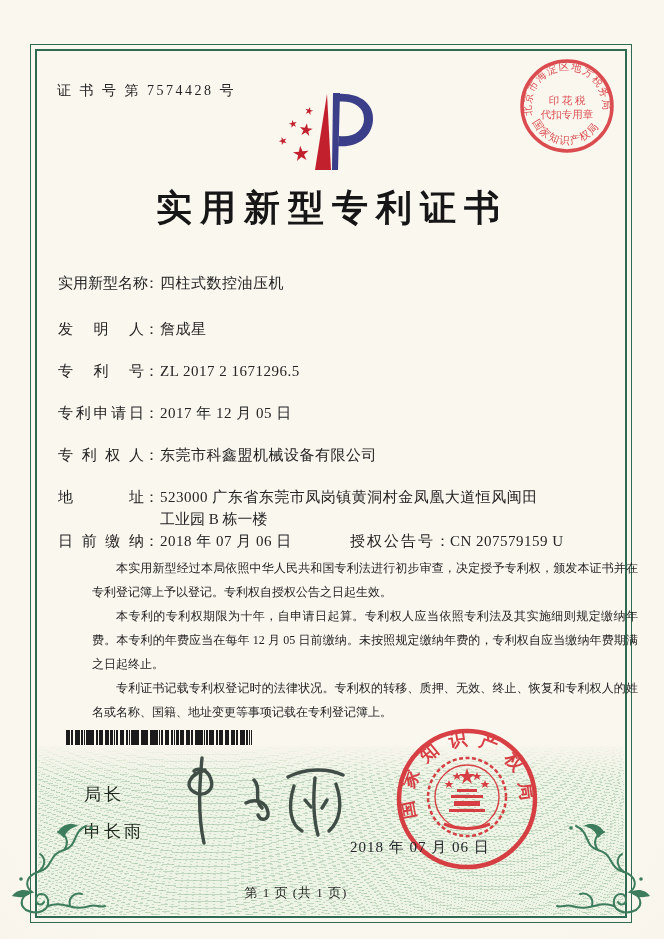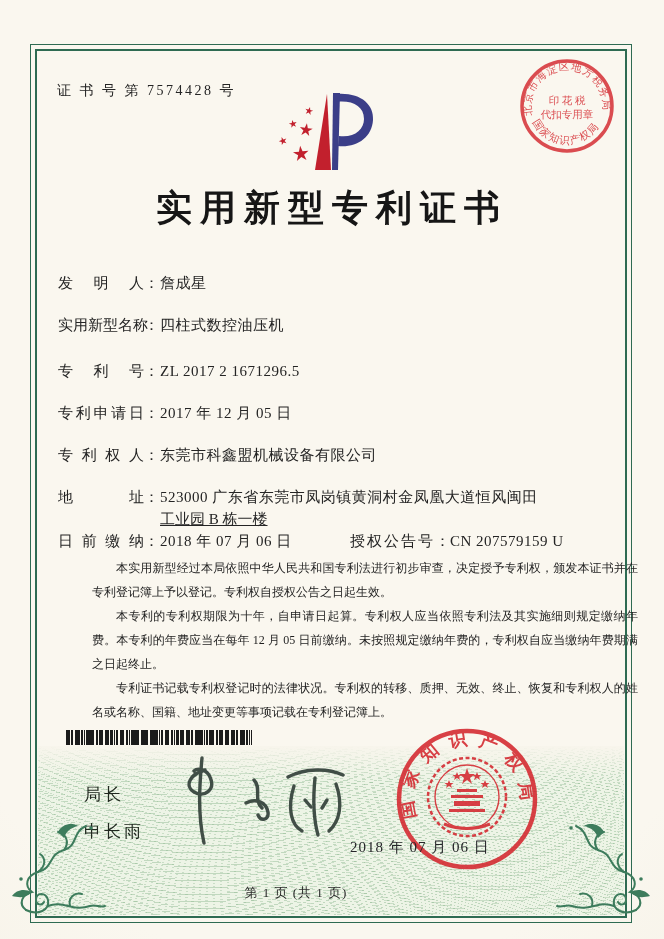--- a/index.html
+++ b/index.html
@@ -32,21 +32,21 @@
   .issue-date{position:absolute;left:350px;top:838px;font-size:15px;color:#26262a;
     letter-spacing:1px;z-index:4;}
   
   .fields{position:absolute;left:58px;top:272px;width:552px;font-size:15px;z-index:3;}
   .field-row{line-height:22px;margin-bottom:20px;position:relative;white-space:nowrap;}
   .field-row.first{margin-bottom:24px;}
   .field-row.addr{margin-bottom:0;}
   .flabel{display:inline-block;width:86px;text-align:justify;text-align-last:justify;vertical-align:top;}
   .fcolon{display:inline-block;width:16px;}
   .fvalue{letter-spacing:.5px;}
-  .addr-line2{margin-left:102px;line-height:22px;text-decoration:underline;}
+  .addr-line2{margin-left:102px;line-height:22px;}
   .field2{position:absolute;left:292px;top:0;}
   .field2 .flabel2{letter-spacing:2px;}
   
   .body-text{position:absolute;left:58px;top:556px;width:546px;z-index:3;
     font-size:12px;line-height:24px;color:#1f1f1f;margin-left:34px;}
   .body-text p{margin:0;text-indent:2em;text-align:justify;}
   
   .barcode{position:absolute;left:66px;top:730px;width:186px;height:15px;z-index:3;
     background-image:
       repeating-linear-gradient(90deg,#1b1b1b 0 2px, rgba(0,0,0,0) 2px 5px),
@@ -103,25 +103,25 @@
       <textPath href="#taxTopArc">北京市海淀区地方税务局</textPath>
     </text>
     <text x="49" y="47" text-anchor="middle" font-size="10.5" fill="#d4272e">印 花 税</text>
     <text x="49" y="61" text-anchor="middle" font-size="10.5" fill="#d4272e">代扣专用章</text>
     <text font-size="10.5" fill="#d4272e" textLength="80" lengthAdjust="spacing">
       <textPath href="#taxBottomArc">国家知识产权局</textPath>
     </text>
   </svg>
 
   <div class="fields">
-    <div class="field-row">
-      <span class="flabel">发明人</span><span class="fcolon">：</span><span class="fvalue">詹成星</span>
-    </div>
     <div class="field-row first">
       <span class="flabel">实用新型名称</span><span class="fcolon">：</span><span class="fvalue">四柱式数控油压机</span>
+    </div>
+    <div class="field-row">
+      <span class="flabel">发明人</span><span class="fcolon">：</span><span class="fvalue">詹成星</span>
     </div>
     <div class="field-row">
       <span class="flabel">专利号</span><span class="fcolon">：</span><span class="fvalue">ZL 2017 2 1671296.5</span>
     </div>
     <div class="field-row">
       <span class="flabel">专利申请日</span><span class="fcolon">：</span><span class="fvalue">2017 年 12 月 05 日</span>
     </div>
     <div class="field-row">
       <span class="flabel">专利权人</span><span class="fcolon">：</span><span class="fvalue">东莞市科鑫盟机械设备有限公司</span>
     </div>

